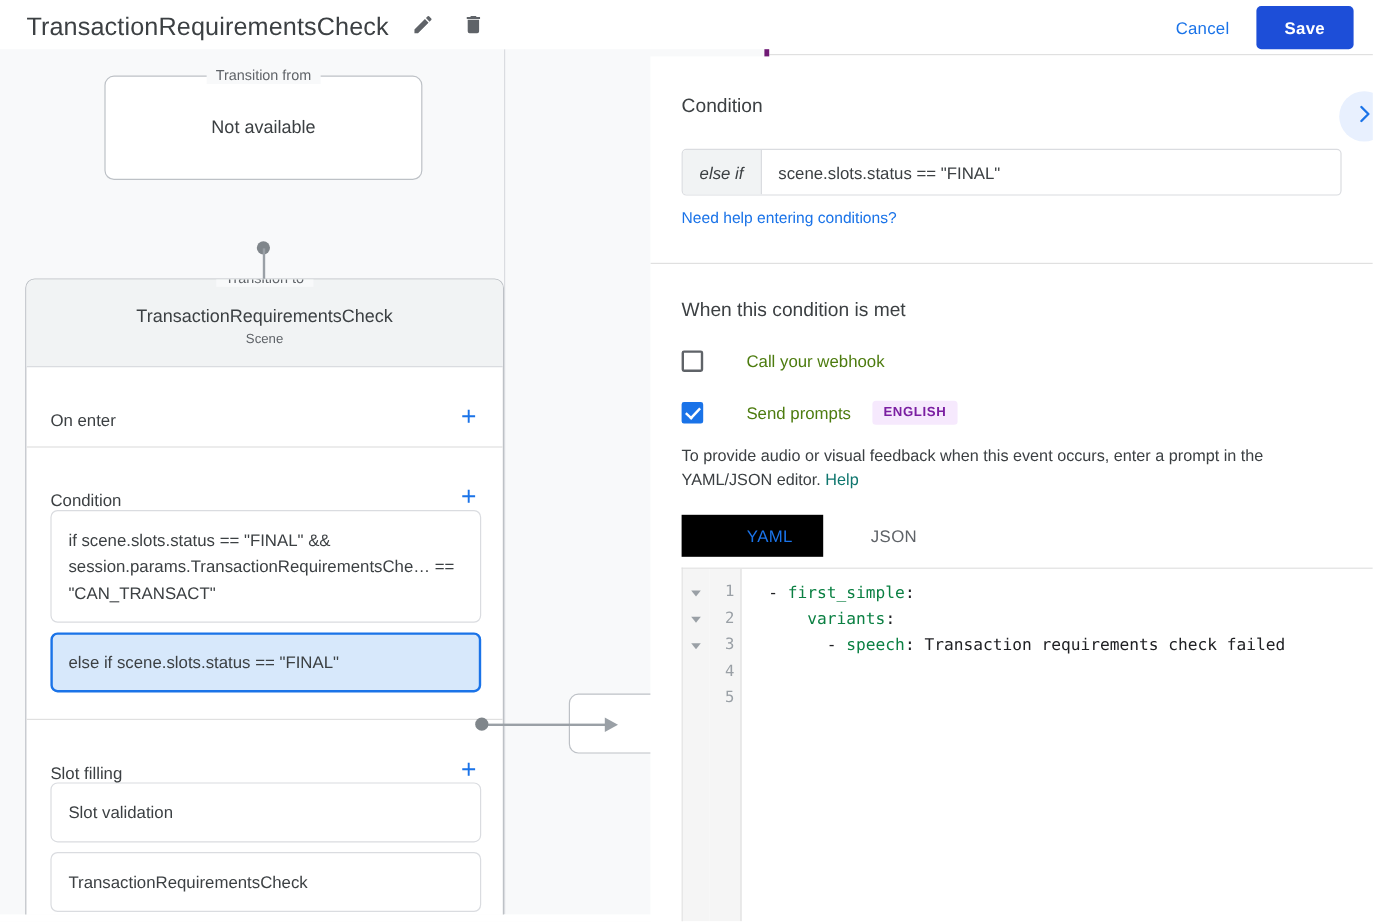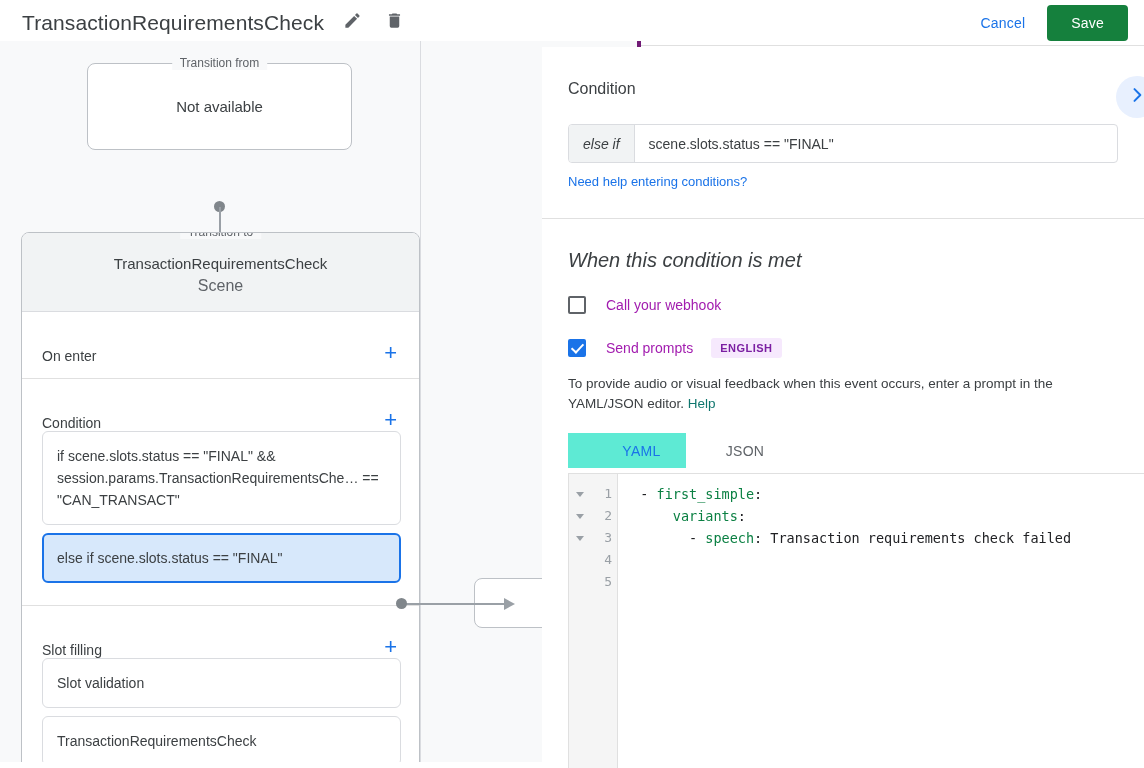--- a/index.html
+++ b/index.html
@@ -40,24 +40,24 @@
     font-size: 14px; font-weight: 500;
     color: #1a73e8;
     background: none; border: none;
     padding: 8px 12px;
     cursor: pointer;
     letter-spacing: .2px;
     font-family: inherit;
   }
   #save-btn {
     margin-left: 10px; margin-right: 16px;
-    background: #15803d;
+    background: #1d4ed8;
     color: #ffffff;
     border: none; border-radius: 4px;
-    font-size: 14px; font-weight: 400;
+    font-size: 14px; font-weight: 700;
     padding: 0 24px; height: 36px;
     cursor: pointer;
     letter-spacing: .2px;
     font-family: inherit;
   }
 
   
   #canvas {
     position: absolute; left: 0; top: 41px;
     width: 641px; height: 721px;
@@ -137,21 +137,21 @@
     position: relative;
   }
   #scene-head-legend {
     position: absolute; top: -8px; left: 50%;
     transform: translateX(-50%);
     background: #f8f9fa;
     padding: 0 8px;
     font-size: 12px; color: #5f6368;
   }
   #scene-name { font-size: 15px; color: #3c4043; }
-  #scene-sub { font-size: 16px; color: #5f6368; margin-top: 5px; }
+  #scene-sub { font-size: 11px; color: #5f6368; margin-top: 5px; }
 
   .card-section { border-bottom: 1px solid #e0e0e0; padding: 0 0 14px 0; }
   .card-section:last-child { border-bottom: none; }
   .section-head {
     display: flex; align-items: flex-end; justify-content: space-between;
     padding: 17px 18px 0 20px;
     height: 52px;
   }
   .section-title { font-size: 14px; color: #3c4043; }
   .plus-btn {
@@ -256,21 +256,21 @@
   }
   #cond-help {
     margin-top: 11px;
     font-size: 13px;
     color: #1a73e8;
     cursor: pointer;
     display: inline-block;
   }
 
   #met-section { padding-top: 30px; }
-  #met-title { font-size: 20px; color: #3c4043; font-style: italic; }
+  #met-title { font-size: 16px; color: #3c4043; }
 
   .check-row {
     display: flex; align-items: center;
     margin-top: 24px;
     cursor: pointer;
   }
   .cbox {
     width: 18px; height: 18px;
     border: 2px solid #5f6368;
     border-radius: 2px;
@@ -285,23 +285,23 @@
   .cbox.checked::after {
     content: "";
     position: absolute;
     left: 4px; top: 0px;
     width: 5px; height: 10px;
     border: solid #fff;
     border-width: 0 2px 2px 0;
     transform: rotate(43deg);
   }
   .check-label {
-    margin-left: 20px;
+    margin-left: 36px;
     font-size: 14px;
-    color: #a21caf;
+    color: #4d7c0f;
     font-weight: 500;
   }
   #lang-badge {
     margin-left: 18px;
     background: #f6e9fd;
     color: #7b1fa2;
     font-size: 11px;
     font-weight: 700;
     letter-spacing: .5px;
     padding: 4px 9px;
@@ -322,21 +322,21 @@
     display: flex;
   }
   .etab {
     width: 118px; height: 35px;
     display: flex; align-items: center; justify-content: center;
     font-size: 14px; font-weight: 500;
     color: #5f6368;
     cursor: pointer;
     letter-spacing: .3px;
   }
-  .etab.active { background: #5eead4; color: #1a73e8; padding-left: 29px; }
+  .etab.active { background: #000000; color: #1a73e8; padding-left: 29px; }
 
   
   #code-editor {
     position: absolute;
     left: 26px; top: 426px;
     width: 576px; height: 295px;
     border-top: 1px solid #e0e0e0;
     border-left: 1px solid #e0e0e0;
     display: flex;
     background: #ffffff;

